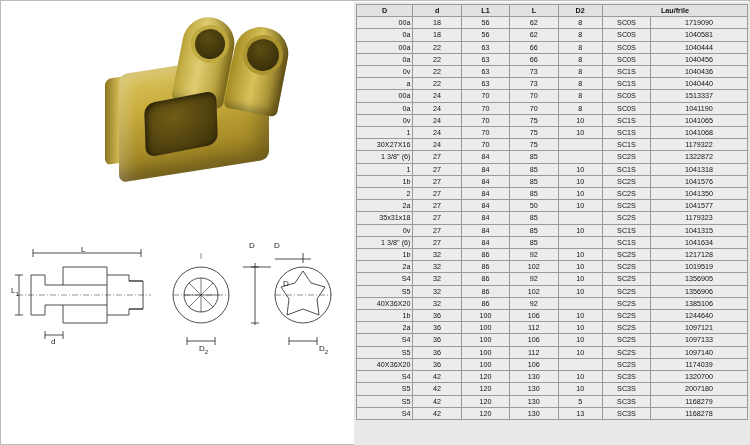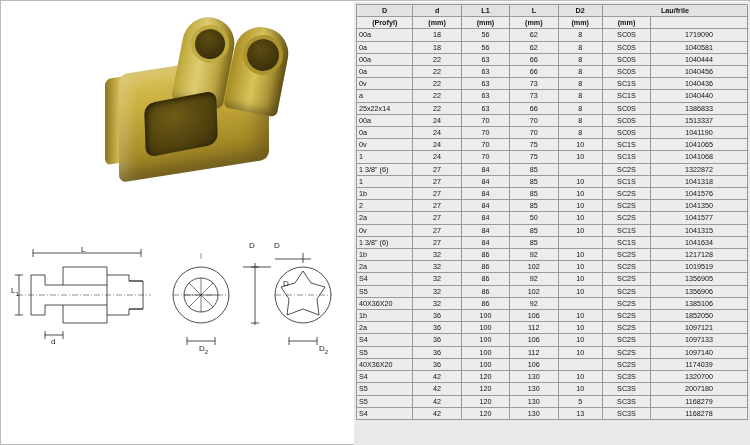--- a/index.html
+++ b/index.html
@@ -99,21 +99,21 @@
     height:11.2px;
     line-height:11.2px;
     text-align:center;
     white-space:nowrap;
     background:#ececec;
   }
   table.spec th{
     font-weight:bold;
     background:#e2e2e2;
   }
-  table.spec td.first{ text-align:left; }
+  table.spec td.first{ text-align:right; }
   col.c0{width:56px;}
   col.c1{width:48px;}
   col.c2{width:48px;}
   col.c3{width:48px;}
   col.c4{width:44px;}
   col.c5{width:48px;}
   col.c6{width:96px;}
   .unit-row td{font-weight:bold;}
 </style>
 </head>
@@ -198,29 +198,20 @@
       </colgroup>
       <thead>
         <tr>
           <th>D</th>
           <th>d</th>
           <th>L1</th>
           <th>L</th>
           <th>D2</th>
           <th colspan="2">Lau/frile</th>
         </tr>
-        <tr class="unit-row">
-          <td>(Profyl)</td>
-          <td>(mm)</td>
-          <td>(mm)</td>
-          <td>(mm)</td>
-          <td>(mm)</td>
-          <td>(mm)</td>
-          <td></td>
-        </tr>
       </thead>
       <tbody id="table-body">
           <tr>
             <td class="first">00a</td>
             <td>18</td>
             <td>56</td>
             <td>62</td>
             <td>8</td>
             <td>SC0S</td>
             <td>1719090</td>
@@ -264,29 +255,20 @@
           <tr>
             <td class="first">a</td>
             <td>22</td>
             <td>63</td>
             <td>73</td>
             <td>8</td>
             <td>SC1S</td>
             <td>1040440</td>
           </tr>
           <tr>
-            <td class="first">25x22x14</td>
-            <td>22</td>
-            <td>63</td>
-            <td>66</td>
-            <td>8</td>
-            <td>SC0S</td>
-            <td>1386833</td>
-          </tr>
-          <tr>
             <td class="first">00a</td>
             <td>24</td>
             <td>70</td>
             <td>70</td>
             <td>8</td>
             <td>SC0S</td>
             <td>1513337</td>
           </tr>
           <tr>
             <td class="first">0a</td>
@@ -309,20 +291,29 @@
           <tr>
             <td class="first">1</td>
             <td>24</td>
             <td>70</td>
             <td>75</td>
             <td>10</td>
             <td>SC1S</td>
             <td>1041068</td>
           </tr>
           <tr>
+            <td class="first">30X27X16</td>
+            <td>24</td>
+            <td>70</td>
+            <td>75</td>
+            <td></td>
+            <td>SC1S</td>
+            <td>1179322</td>
+          </tr>
+          <tr>
             <td class="first">1 3/8" (6)</td>
             <td>27</td>
             <td>84</td>
             <td>85</td>
             <td></td>
             <td>SC2S</td>
             <td>1322872</td>
           </tr>
           <tr>
             <td class="first">1</td>
@@ -352,20 +343,29 @@
             <td>1041350</td>
           </tr>
           <tr>
             <td class="first">2a</td>
             <td>27</td>
             <td>84</td>
             <td>50</td>
             <td>10</td>
             <td>SC2S</td>
             <td>1041577</td>
+          </tr>
+          <tr>
+            <td class="first">35x31x18</td>
+            <td>27</td>
+            <td>84</td>
+            <td>85</td>
+            <td></td>
+            <td>SC2S</td>
+            <td>1179323</td>
           </tr>
           <tr>
             <td class="first">0v</td>
             <td>27</td>
             <td>84</td>
             <td>85</td>
             <td>10</td>
             <td>SC1S</td>
             <td>1041315</td>
           </tr>
@@ -423,21 +423,21 @@
             <td>SC2S</td>
             <td>1385106</td>
           </tr>
           <tr>
             <td class="first">1b</td>
             <td>36</td>
             <td>100</td>
             <td>106</td>
             <td>10</td>
             <td>SC2S</td>
-            <td>1852050</td>
+            <td>1244640</td>
           </tr>
           <tr>
             <td class="first">2a</td>
             <td>36</td>
             <td>100</td>
             <td>112</td>
             <td>10</td>
             <td>SC2S</td>
             <td>1097121</td>
           </tr>

